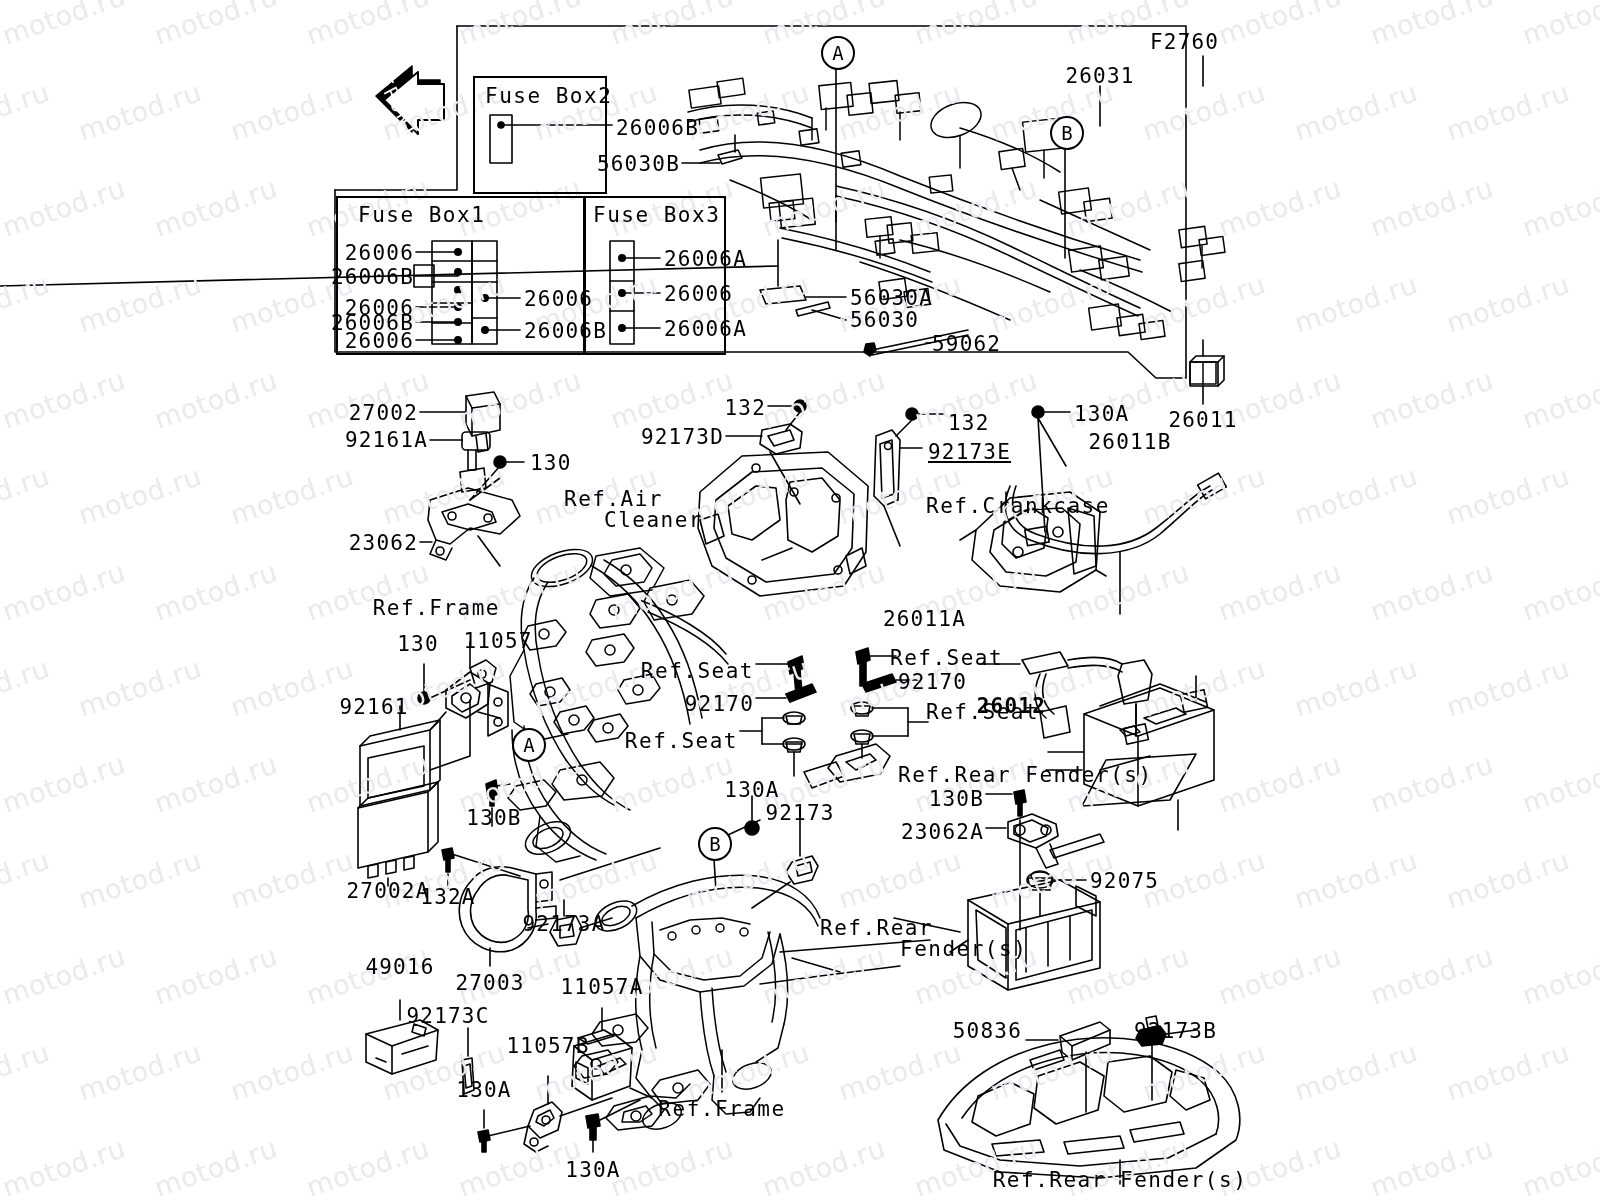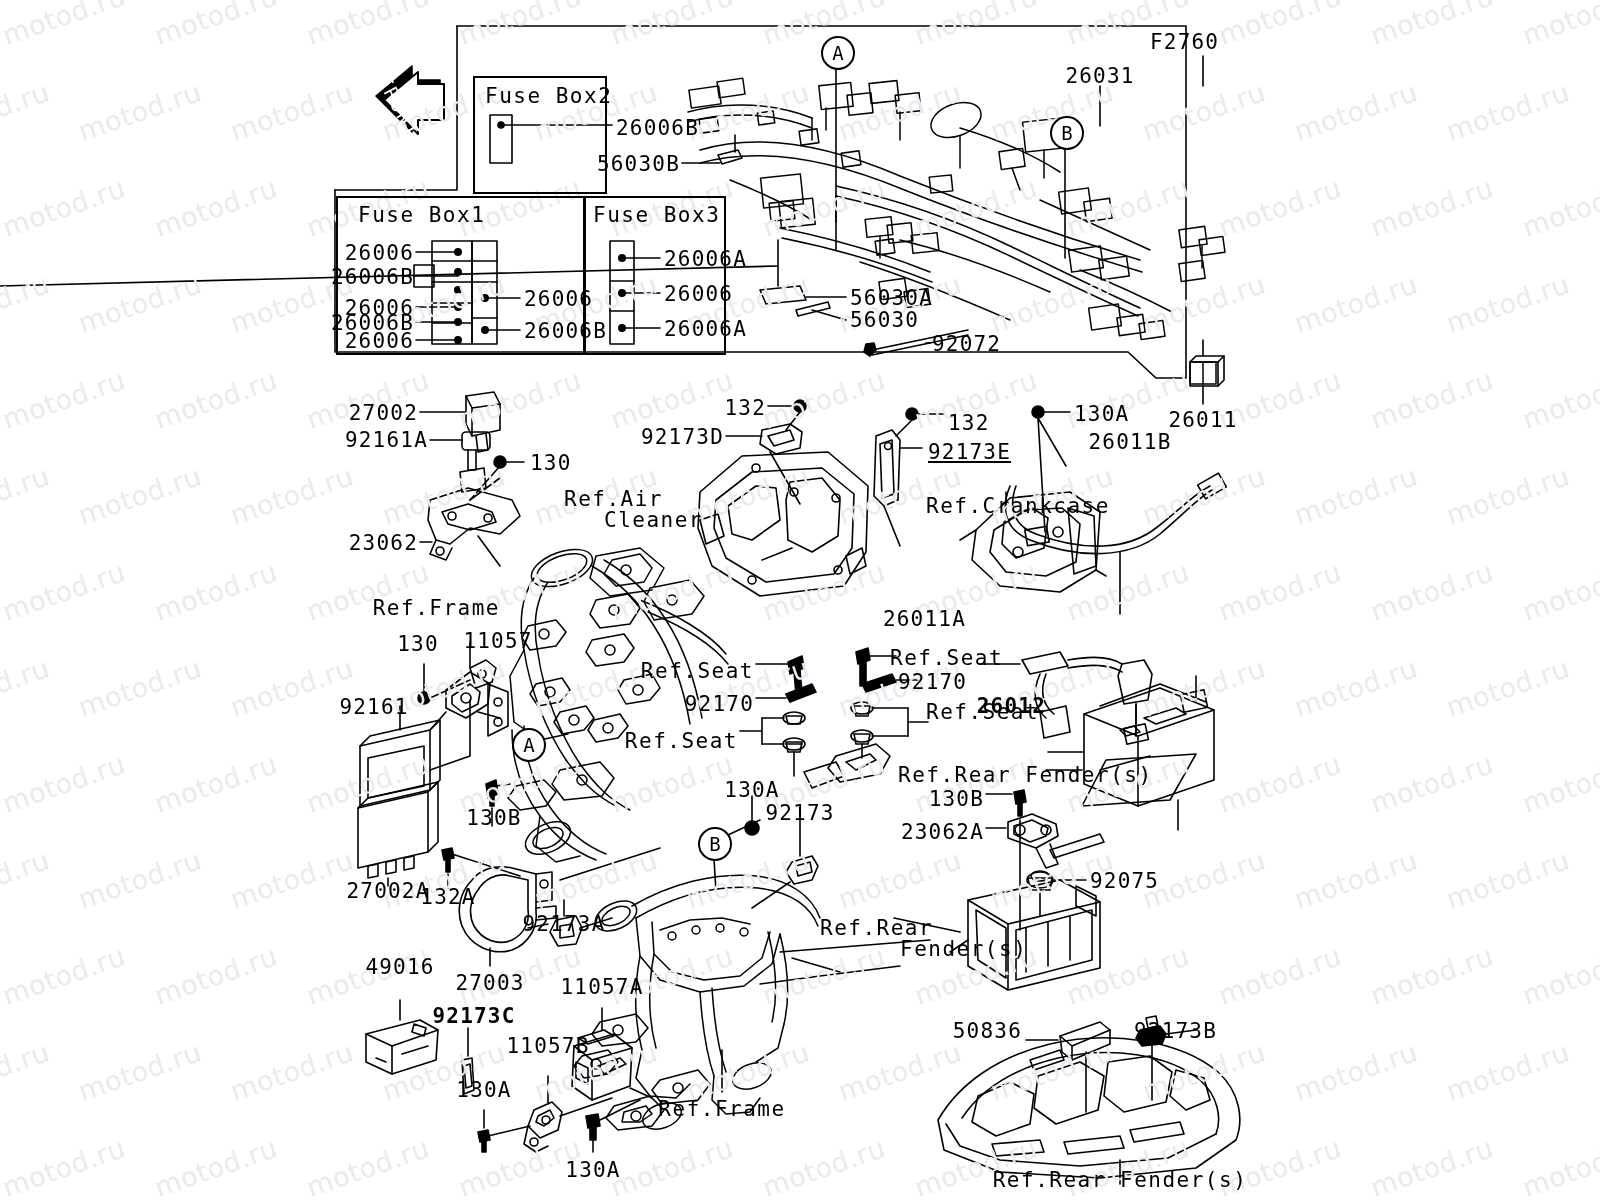--- a/index.html
+++ b/index.html
@@ -790,21 +790,21 @@
 
 <div class="lbl" style="left:392px;top:72px;font-size:19px;letter-spacing:2px;
             transform:rotate(62deg);transform-origin:left top;color:#fff;">FRONT</div>
 
 <div class="lbl" style="left:1150px;top:30px;">F2760</div>
 
 <div class="lbl ctr" style="left:1100px;top:64px;">26031</div>
 <div class="lbl right" style="left:680px;top:152px;">56030B</div>
 <div class="lbl" style="left:850px;top:286px;">56030A</div>
 <div class="lbl" style="left:850px;top:308px;">56030</div>
-<div class="lbl" style="left:932px;top:332px;">92072</div>
+<div class="lbl" style="left:932px;top:332px;">59062</div>
 
 <div class="lbl" style="left:616px;top:116px;">26006B</div>
 
 <div class="lbl right" style="left:414px;top:241px;">26006</div>
 <div class="lbl right" style="left:414px;top:265px;">26006B</div>
 <div class="lbl right" style="left:414px;top:296px;">26006</div>
 <div class="lbl right" style="left:414px;top:311px;">26006B</div>
 <div class="lbl right" style="left:414px;top:329px;">26006</div>
 <div class="lbl" style="left:524px;top:287px;">26006</div>
 <div class="lbl" style="left:524px;top:319px;">26006B</div>
@@ -851,21 +851,21 @@
 <div class="lbl right" style="left:984px;top:787px;">130B</div>
 <div class="lbl right" style="left:984px;top:820px;">23062A</div>
 <div class="lbl" style="left:1090px;top:869px;">92075</div>
 
 <div class="lbl ctr" style="left:388px;top:879px;">27002A</div>
 <div class="lbl ctr" style="left:448px;top:885px;">132A</div>
 <div class="lbl ctr" style="left:490px;top:971px;">27003</div>
 <div class="lbl ctr" style="left:564px;top:912px;">92173A</div>
 <div class="lbl ctr" style="left:602px;top:975px;">11057A</div>
 <div class="lbl ctr" style="left:400px;top:955px;">49016</div>
-<div class="lbl ctr" style="left:474px;top:1004px;font-weight:bold;">92173C</div>
+<div class="lbl ctr" style="left:448px;top:1004px;">92173C</div>
 <div class="lbl ctr" style="left:548px;top:1034px;">11057B</div>
 <div class="lbl ctr" style="left:484px;top:1078px;">130A</div>
 <div class="lbl ctr" style="left:593px;top:1158px;">130A</div>
 <div class="lbl ref ctr" style="left:722px;top:1097px;">Ref.Frame</div>
 
 <div class="lbl ref" style="left:820px;top:916px;">Ref.Rear</div>
 <div class="lbl ref" style="left:852px;top:937px;margin-left:48px;">Fender(s)</div>
 
 <div class="lbl right" style="left:1022px;top:1019px;">50836</div>
 <div class="lbl" style="left:1134px;top:1019px;">92173B</div>

